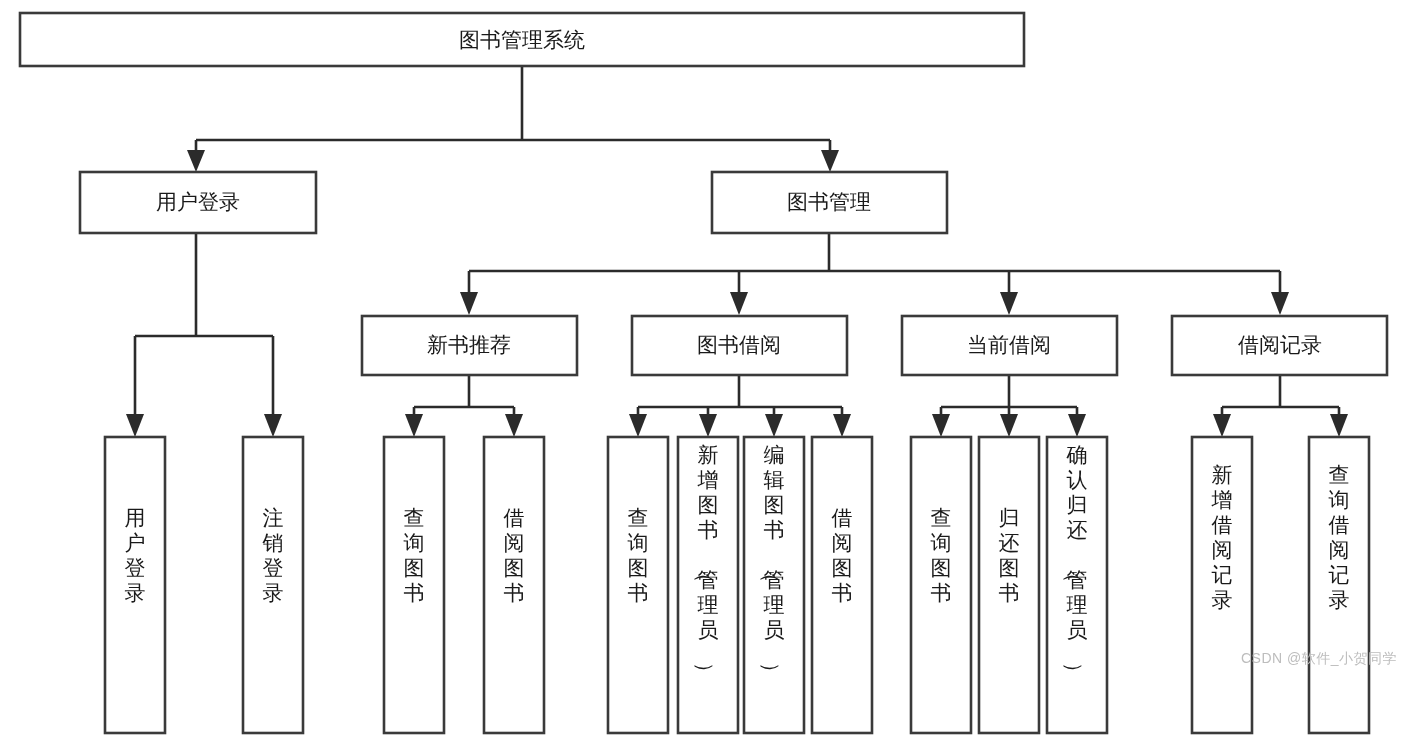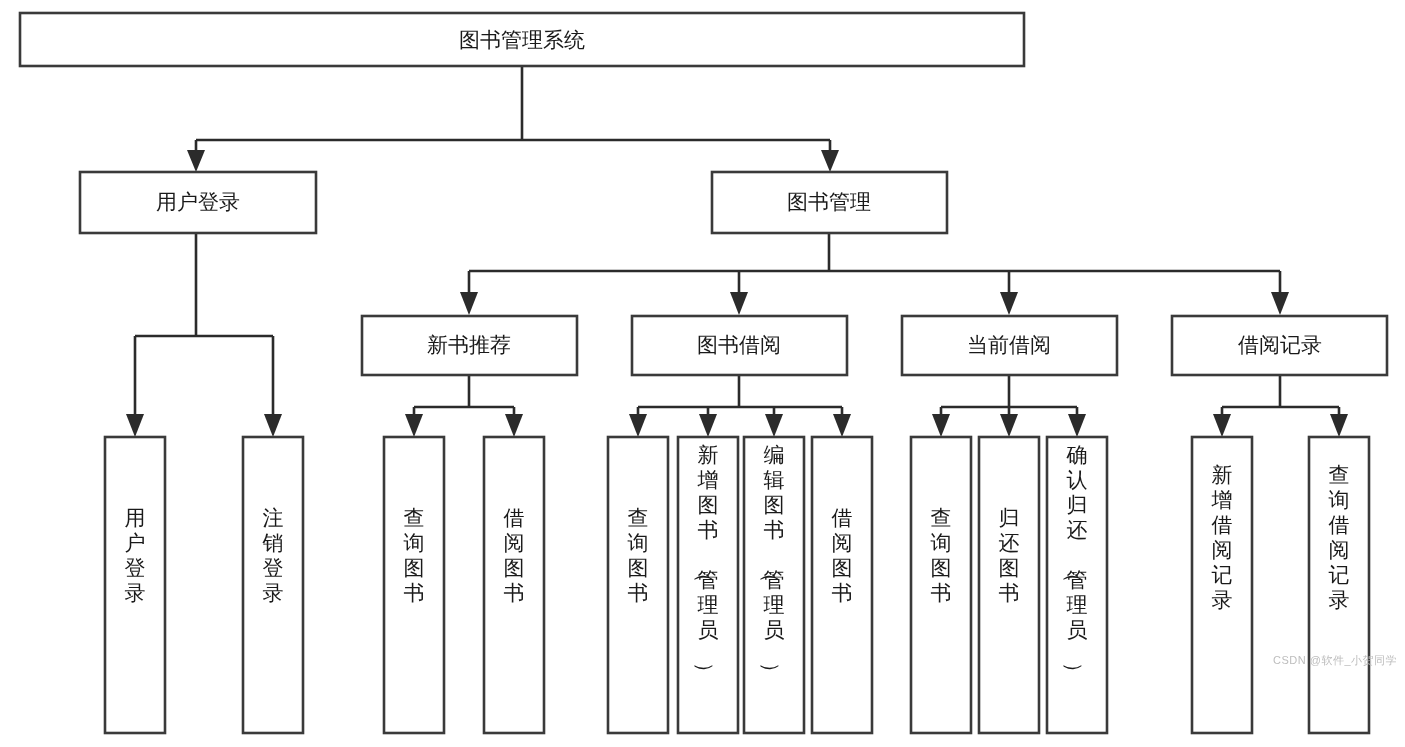--- a/index.html
+++ b/index.html
@@ -55,21 +55,21 @@
   }
   .arrow-head {
     fill: #2b2b2b;
     stroke: none;
   }
   .watermark {
     position: absolute;
     right: 8px;
     bottom: 4px;
     font-family: "Liberation Sans", "DejaVu Sans", sans-serif;
-    font-size: 11px;
+    font-size: 14px;
     color: #bdbdbd;
     letter-spacing: 0.5px;
     white-space: nowrap;
     pointer-events: none;
   }
 </style>
 </head>
 <body>
 
 <div id="diagram-root">

